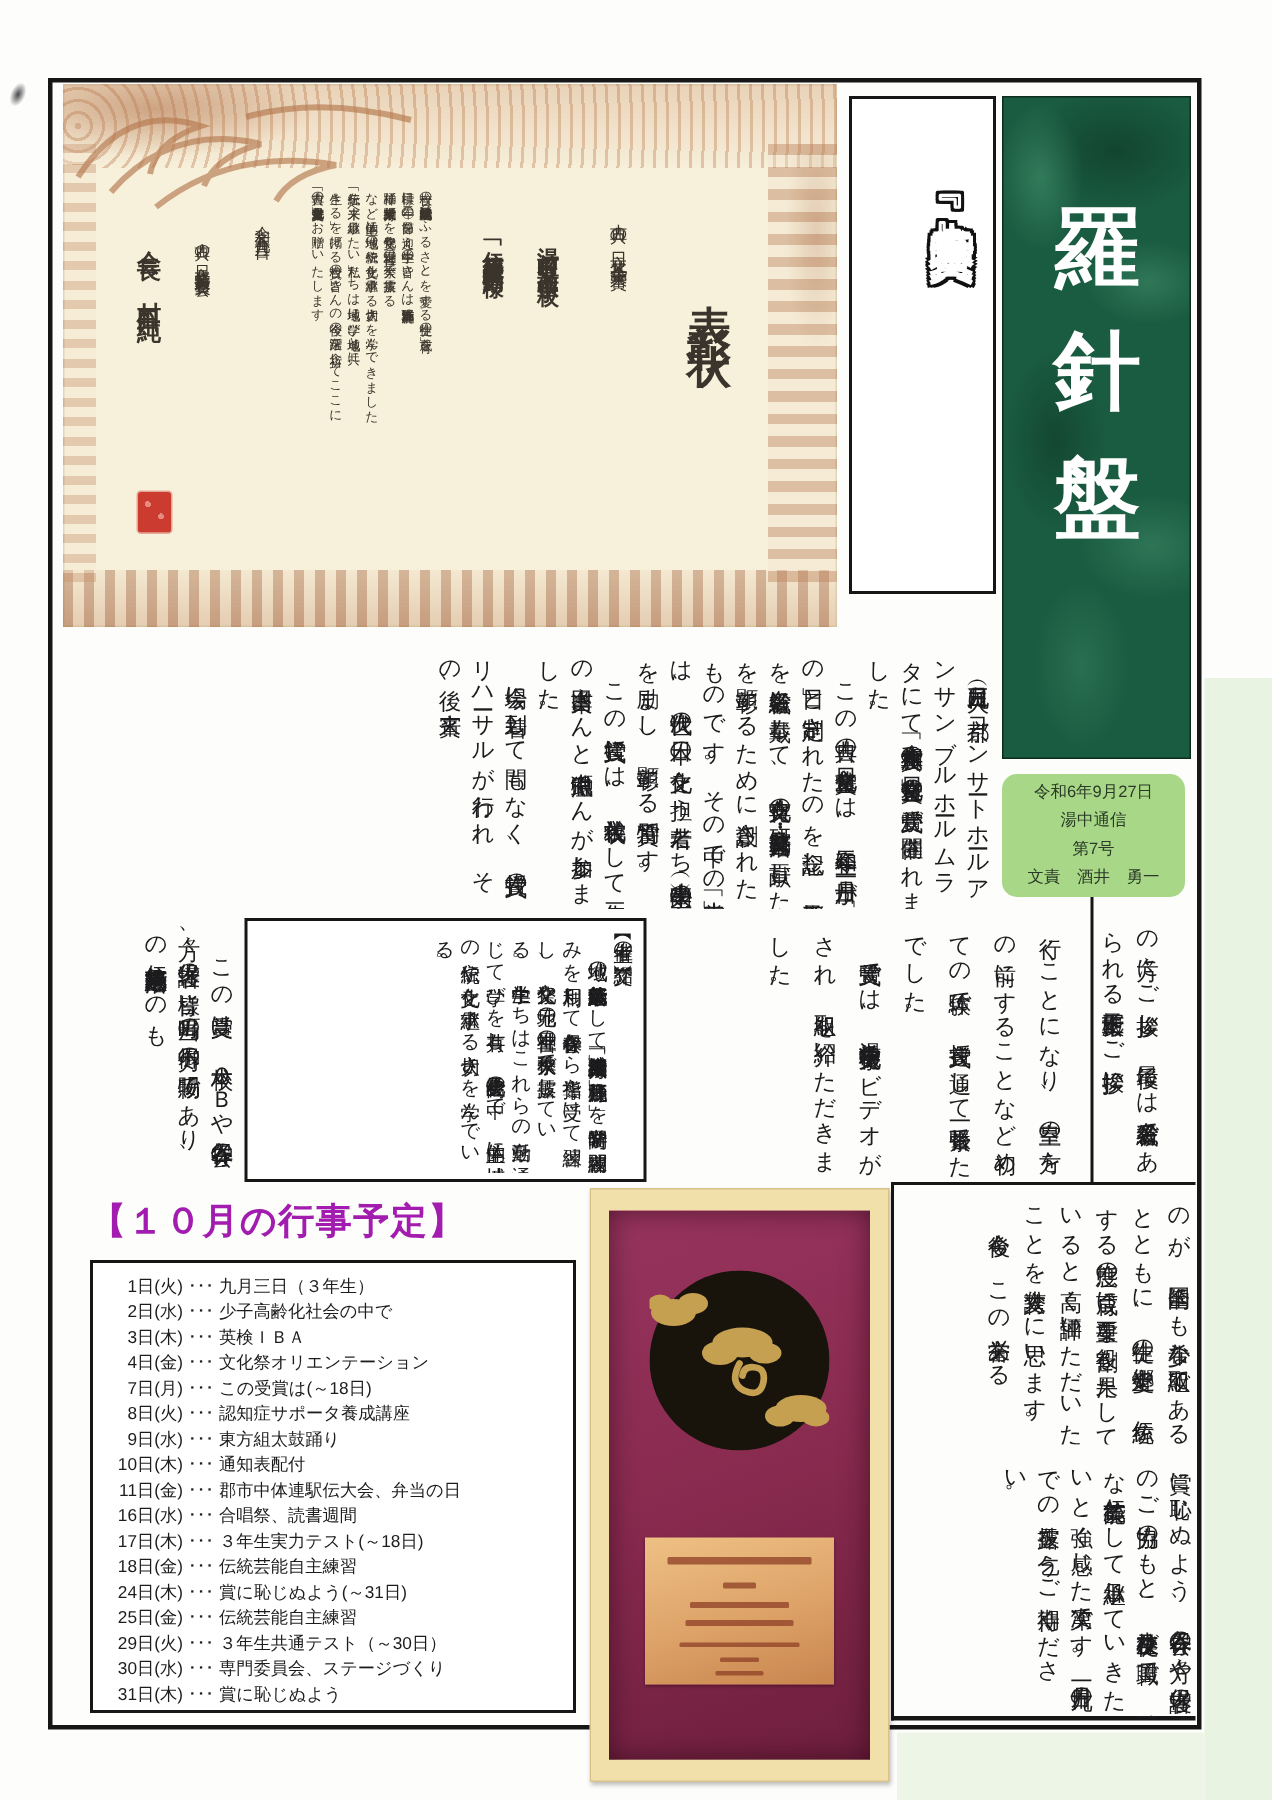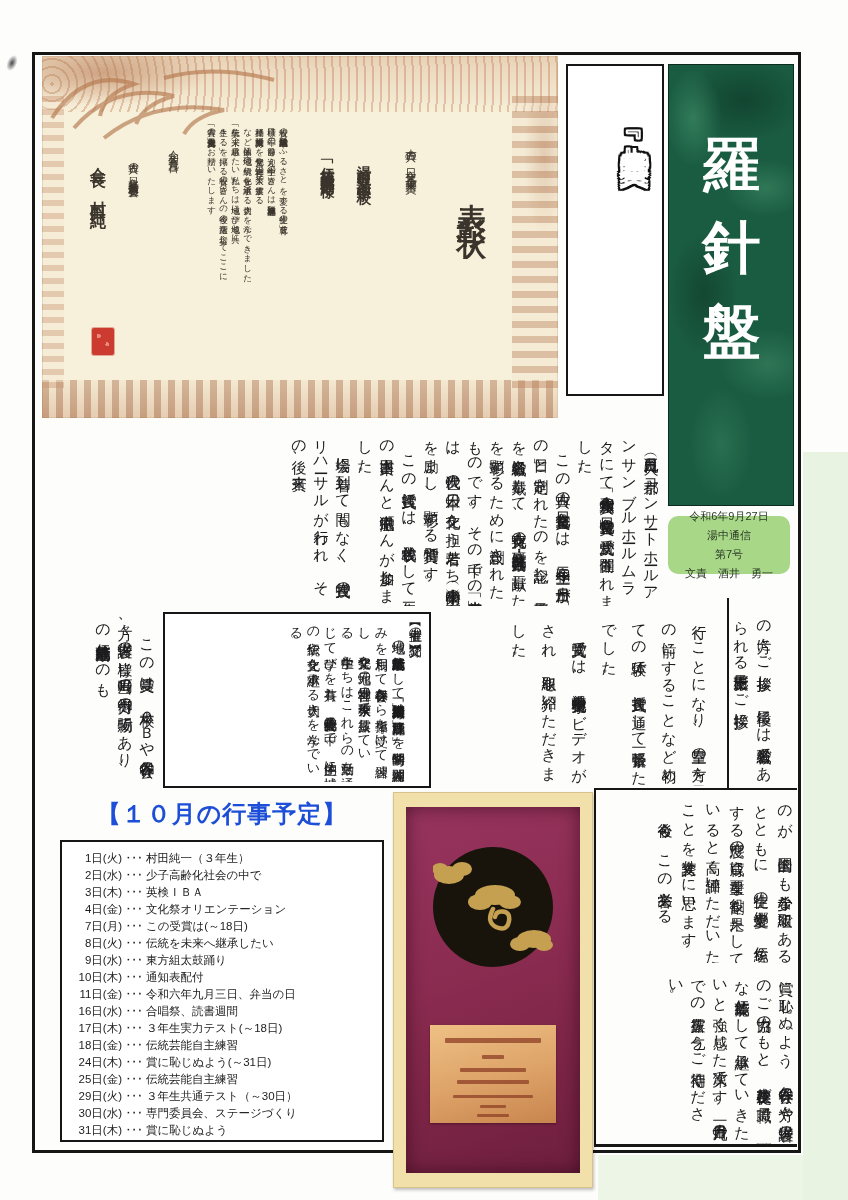--- a/index.html
+++ b/index.html
@@ -73,21 +73,21 @@
        radial-gradient(ellipse 60px 40px at 78% 28%,rgba(80,160,118,.4),transparent 70%),
        radial-gradient(ellipse 50px 90px at 28% 52%,rgba(16,60,42,.65),transparent 70%),
        radial-gradient(ellipse 70px 50px at 80% 68%,rgba(78,158,116,.38),transparent 70%),
        radial-gradient(ellipse 45px 80px at 42% 86%,rgba(60,134,98,.45),transparent 70%),
        radial-gradient(ellipse 90px 60px at 60% 8%,rgba(10,46,32,.5),transparent 70%);}
   .banner-title{writing-mode:vertical-rl;width:100%;height:100%;text-align:left;
      color:#ffffff;font-size:58px;line-height:124px;letter-spacing:82px;padding-top:26px;
      font-weight:bold;overflow:hidden;}
 
   
-  .infobox{left:668px;top:516px;width:122px;height:58px;background:#a8d788;border-radius:10px;
+  .infobox{left:668px;top:516px;width:122px;height:82px;background:#a8d788;border-radius:10px;
      display:flex;flex-direction:column;justify-content:center;text-align:center;
      color:#2a3a26;font-size:11px;line-height:19px;
      font-family:"Liberation Sans","DejaVu Sans",sans-serif;}
 
   
   .blockA{left:40px;top:430px;width:622px;height:176px;}
   .divider1{left:40px;top:608px;width:688px;height:0;border-top:2px solid #161616;}
   .stripB{left:727px;top:598px;width:70px;height:190px;border-left:2px solid #161616;}
   .stripB .vtext{height:180px;padding-top:12px;line-height:23px;}
   .blockC{left:430px;top:614px;width:284px;height:172px;line-height:30px;}
@@ -96,22 +96,22 @@
   .introbox .vtext{width:100%;height:100%;font-size:13px;line-height:17px;letter-spacing:0.2px;}
   .blockE{left:40px;top:614px;width:118px;height:172px;}
   .divider2{left:40px;top:788px;width:556px;height:0;border-top:2px solid #161616;}
   .brblock{left:594px;top:788px;width:203px;height:359px;border-left:2px solid #161616;
      border-top:2px solid #161616;border-bottom:3px solid #161616;box-sizing:border-box;}
   .blockF{width:200px;height:168px;padding:5px 0 0 0;line-height:24px;margin-left:1px;}
   .brdiv{width:100%;height:0;border-top:2px solid #161616;margin-top:0px;}
   .blockG{width:200px;height:176px;padding:7px 0 0 0;line-height:22px;margin-left:1px;}
 
   
-  .sched-title{left:60px;top:798px;width:324px;text-align:center;font-weight:bold;
-     font-size:24px;letter-spacing:1px;color:#1d4ed8;}
+  .sched-title{left:60px;top:798px;width:324px;text-align:left;font-weight:bold;
+     font-size:24px;letter-spacing:1px;color:#a21caf;}
   .sched-box{left:60px;top:840px;width:324px;height:302px;border:2px solid #161616;
      box-sizing:border-box;padding:8px 5px 4px 8px;background:#fff;}
   .sched-row{display:flex;font-size:11.5px;line-height:17px;color:#1c1c1e;
      font-family:"Liberation Sans","DejaVu Sans",sans-serif;}
   .sched-row .day{width:52px;text-align:right;white-space:nowrap;}
   .sched-row .dots{width:24px;text-align:center;}
   .sched-row .ev{flex:1;white-space:nowrap;}
 
   
   .photo{left:393px;top:792px;width:200px;height:396px;background:#f2e0ab;
@@ -217,21 +217,21 @@
   <div class="brdiv hline"></div>
   <div class="vtext blockG">賞に恥じぬよう、各保存会の方々や保護者の皆様のご協力のもと、本校生徒及び職員で、持続可能な伝統芸能として継承していきたいと強く感じた次第です。十一月九日の文化祭での披露を乞うご期待ください。</div>
 </div>
 
 <div class="abs sched-title sans">【１０月の行事予定】</div>
 <div class="abs sched-box">
   <div>
   <div class="sched-row">
     <span class="day">1日(火)</span>
     <span class="dots">･･･</span>
-    <span class="ev">村田純一（３年生）</span>
+    <span class="ev">九月三日（３年生）</span>
   </div>
 
   <div class="sched-row">
     <span class="day">2日(水)</span>
     <span class="dots">･･･</span>
     <span class="ev">少子高齢化社会の中で</span>
   </div>
 
   <div class="sched-row">
     <span class="day">3日(木)</span>
@@ -247,39 +247,39 @@
 
   <div class="sched-row">
     <span class="day">7日(月)</span>
     <span class="dots">･･･</span>
     <span class="ev">この受賞は(～18日)</span>
   </div>
 
   <div class="sched-row">
     <span class="day">8日(火)</span>
     <span class="dots">･･･</span>
-    <span class="ev">伝統を未来へ継承したい</span>
+    <span class="ev">認知症サポータ養成講座</span>
   </div>
 
   <div class="sched-row">
     <span class="day">9日(水)</span>
     <span class="dots">･･･</span>
     <span class="ev">東方組太鼓踊り</span>
   </div>
 
   <div class="sched-row">
     <span class="day">10日(木)</span>
     <span class="dots">･･･</span>
     <span class="ev">通知表配付</span>
   </div>
 
   <div class="sched-row">
     <span class="day">11日(金)</span>
     <span class="dots">･･･</span>
-    <span class="ev">令和六年九月三日、弁当の日</span>
+    <span class="ev">郡市中体連駅伝大会、弁当の日</span>
   </div>
 
   <div class="sched-row">
     <span class="day">16日(水)</span>
     <span class="dots">･･･</span>
     <span class="ev">合唱祭、読書週間</span>
   </div>
 
   <div class="sched-row">
     <span class="day">17日(木)</span>

